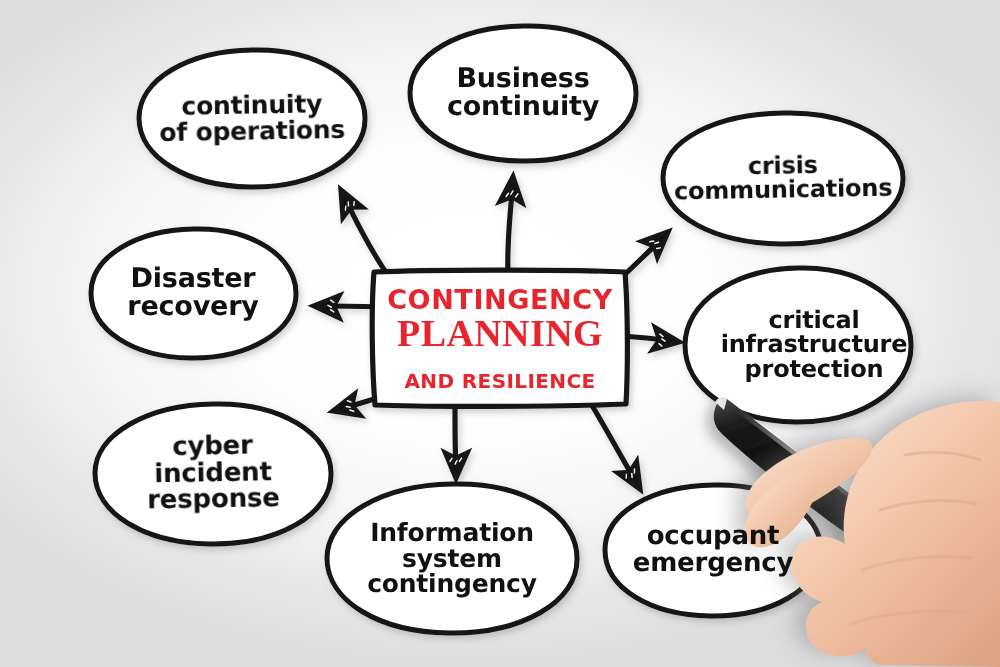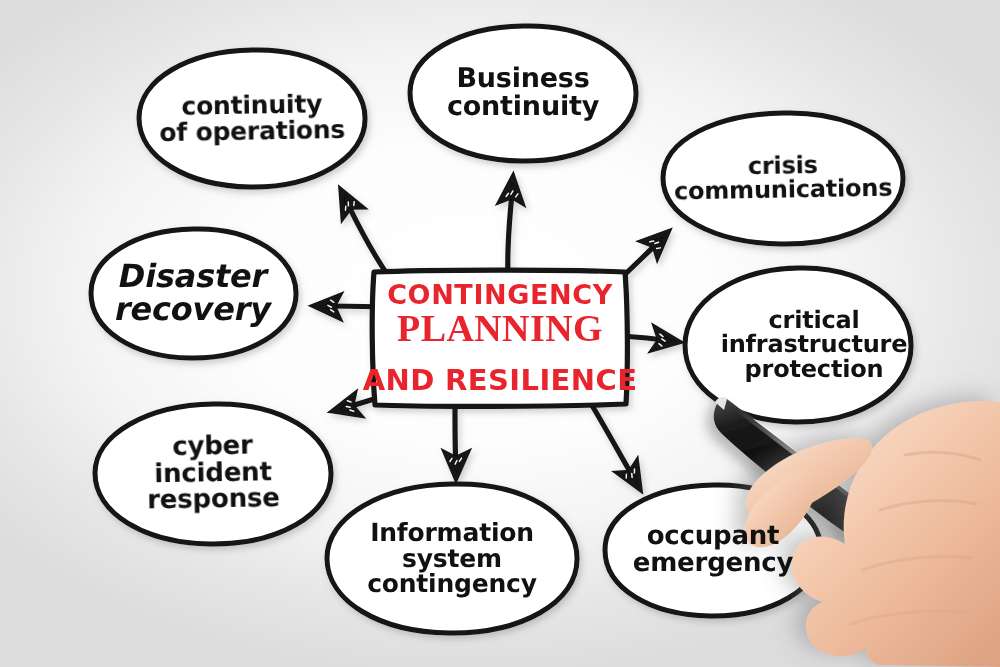--- a/index.html
+++ b/index.html
@@ -52,21 +52,21 @@
     transform: translate(-50%, -50%);
     text-align: center;
     color: #e8242c;
     font-family: "DejaVu Sans", sans-serif;
     font-weight: 700;
     pointer-events: none;
     line-height: 1.0;
   }
   .center-label .l1 { font-size: 27px; letter-spacing: 0.6px; display: block; }
   .center-label .l2 { font-size: 38px; letter-spacing: 0.4px; display: block; margin-top: 1px; font-family: Liberation Serif, serif; }
-  .center-label .l3 { font-size: 29px; letter-spacing: 0.4px; display: block; margin-top: 19px; }
+  .center-label .l3 { font-size: 20px; letter-spacing: 0.4px; display: block; margin-top: 19px; }
 </style>
 </head>
 <body>
 
 <div id="stage">
 
   <svg id="board" viewBox="0 0 1000 667">
     <defs>
       <filter id="soft-shadow" x="-30%" y="-30%" width="170%" height="170%">
         <feDropShadow dx="2.5" dy="3.5" stdDeviation="3.2" flood-color="#6d6d6d" flood-opacity="0.32"></feDropShadow>
@@ -268,21 +268,21 @@
 system
 contingency</div>
 
   <div class="node-label" style="left:713px; top:550px; font-size:26px; transform:translate(-50%,-50%);">occupant
 emergency</div>
 
   <div class="node-label" style="left:213px; top:473px; font-size:26px; transform:translate(-50%,-50%) rotate(-1deg);">cyber
 incident
 response</div>
 
-  <div class="node-label" style="left:193px; top:293px; font-size:32px; transform:translate(-50%,-50%);font-style:italic;">Disaster
+  <div class="node-label" style="left:193px; top:293px; font-size:27px; transform:translate(-50%,-50%);">Disaster
 recovery</div>
 
   <div class="center-label">
     <span class="l1">CONTINGENCY</span>
     <span class="l2">PLANNING</span>
     <span class="l3">AND RESILIENCE</span>
   </div>
 
 </div>
 

